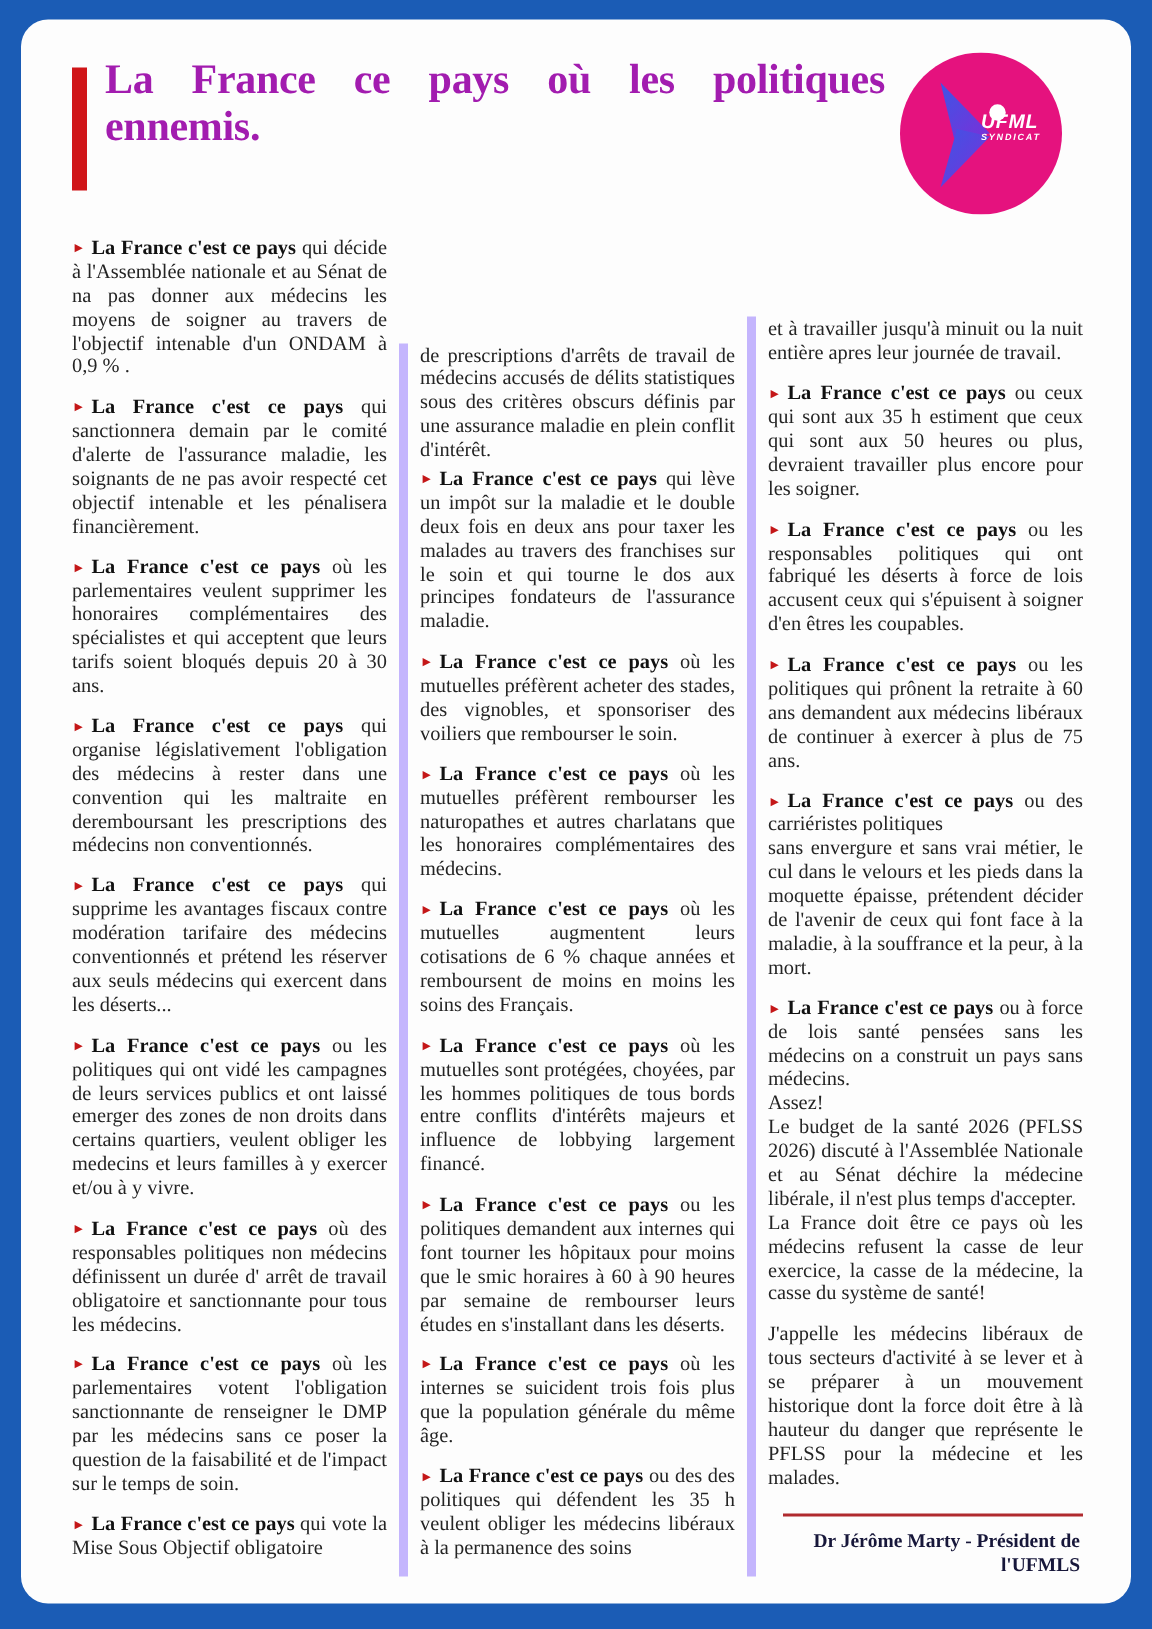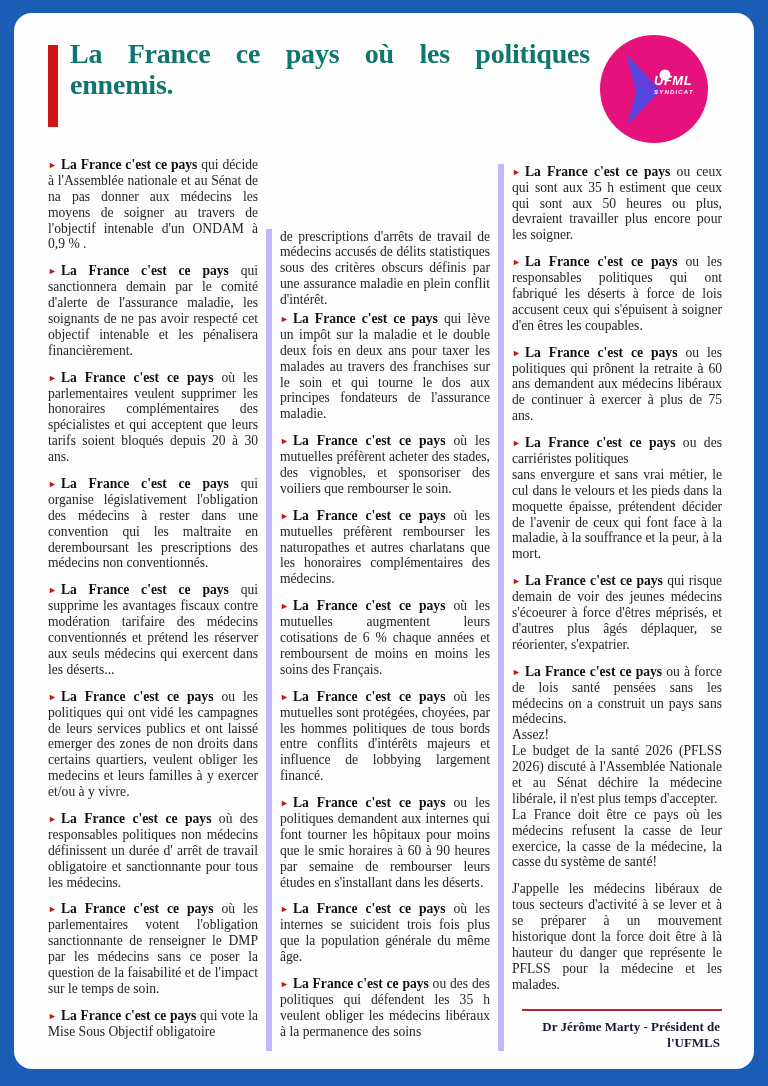--- a/index.html
+++ b/index.html
@@ -5,21 +5,21 @@
   html,body{margin:0;padding:0;}
   body{width:768px;height:1086px;font-family:"Liberation Serif",serif;-webkit-font-smoothing:antialiased;}
 
   .frame{position:relative;width:768px;height:1086px;background:#1B5CB5;}
   .sheet{position:absolute;left:14px;right:14px;top:13px;bottom:17px;background:#FDFDFD;
          border-radius:18px;padding:26px 24px 0 26px;box-sizing:border-box;overflow:hidden;}
 
   
   .hdr{display:flex;align-items:flex-start;margin-bottom:14px;}
   .red-bar{width:10px;min-width:10px;height:82px;background:#D01518;margin:6px 12px 0 8px;}
-  .title{flex:1;max-width:520px;color:#0f766e;font-weight:700;font-size:28px;line-height:1.09;
+  .title{flex:1;max-width:520px;color:#a21caf;font-weight:700;font-size:28px;line-height:1.09;
          letter-spacing:-0.2px;margin-top:2px;}
   .title .tl{text-align:justify;text-align-last:justify;}
   .title .tl:last-child{text-align-last:left;}
 
   .logo{position:relative;width:108px;min-width:108px;height:108px;margin-left:10px;margin-top:-4px;}
   .logo svg{display:block;width:108px;height:108px;}
   .logo-text{position:absolute;left:50%;top:36%;color:#fff;font-family:"Liberation Sans",sans-serif;
              font-style:italic;font-weight:700;line-height:1;}
   .logo-name{display:block;font-size:13px;letter-spacing:.5px;}
   .logo-sub{display:block;font-size:6px;letter-spacing:1.2px;margin-top:2px;text-align:center;}
@@ -94,26 +94,26 @@
             <p class="para"><span class="bullet">►</span><span class="lead">La France c'est ce pays </span><span class="ptext">où les mutuelles préfèrent rembourser les naturopathes et autres charlatans que les honoraires complémentaires des médecins.</span></p>
             <p class="para"><span class="bullet">►</span><span class="lead">La France c'est ce pays </span><span class="ptext">où les mutuelles augmentent leurs cotisations de 6 % chaque années et remboursent de moins en moins les soins des Français.</span></p>
             <p class="para"><span class="bullet">►</span><span class="lead">La France c'est ce pays </span><span class="ptext">où les mutuelles sont protégées, choyées, par les hommes politiques de tous bords entre conflits d'intérêts majeurs et influence de lobbying largement financé.</span></p>
             <p class="para"><span class="bullet">►</span><span class="lead">La France c'est ce pays </span><span class="ptext">ou les politiques demandent aux internes qui font tourner les hôpitaux pour moins que le smic horaires à 60 à 90 heures par semaine de rembourser leurs études en s'installant dans les déserts.</span></p>
             <p class="para"><span class="bullet">►</span><span class="lead">La France c'est ce pays </span><span class="ptext">où les internes se suicident trois fois plus que la population générale du même âge.</span></p>
             <p class="para"><span class="bullet">►</span><span class="lead">La France c'est ce pays </span><span class="ptext">ou des des politiques qui défendent les 35 h veulent obliger les médecins libéraux à la permanence des soins</span></p>
           </div>
       </section>
       <section class="column">
         <div class="paras">
+            <p class="para no-bullet"><span class="lead"></span><span class="ptext">et à travailler jusqu'à minuit ou la nuit entière apres leur journée de travail.</span></p>
             <p class="para"><span class="bullet">►</span><span class="lead">La France c'est ce pays </span><span class="ptext">ou ceux qui sont aux 35 h estiment que ceux qui sont aux 50 heures ou plus, devraient travailler plus encore pour les soigner.</span></p>
             <p class="para"><span class="bullet">►</span><span class="lead">La France c'est ce pays </span><span class="ptext">ou les responsables politiques qui ont fabriqué les déserts à force de lois accusent ceux qui s'épuisent à soigner d'en êtres les coupables.</span></p>
             <p class="para"><span class="bullet">►</span><span class="lead">La France c'est ce pays </span><span class="ptext">ou les politiques qui prônent la retraite à 60 ans demandent aux médecins libéraux de continuer à exercer à plus de 75 ans.</span></p>
             <p class="para"><span class="bullet">►</span><span class="lead">La France c'est ce pays </span><span class="ptext">ou des carriéristes politiques
 sans envergure et sans vrai métier, le cul dans le velours et les pieds dans la moquette épaisse, prétendent décider de l'avenir de ceux qui font face à la maladie, à la souffrance et la peur, à la mort.</span></p>
-            <p class="para"><span class="bullet">►</span><span class="lead">La France c'est ce pays </span><span class="ptext">qui risque demain de voir des jeunes médecins s'écoeurer à force d'êtres méprisés, et d'autres plus âgés déplaquer, se réorienter, s'expatrier.</span></p>
             <p class="para"><span class="bullet">►</span><span class="lead">La France c'est ce pays </span><span class="ptext">ou à force de lois santé pensées sans les médecins on a construit un pays sans médecins.
 Assez!
 Le budget de la santé 2026 (PFLSS 2026) discuté à l'Assemblée Nationale et au Sénat déchire la médecine libérale, il n'est plus temps d'accepter.
 La France doit être ce pays où les médecins refusent la casse de leur exercice, la casse de la médecine, la casse du système de santé!</span></p>
             <p class="para no-bullet"><span class="lead"></span><span class="ptext">J'appelle les médecins libéraux de tous secteurs d'activité à se lever et à se préparer à un mouvement historique dont la force doit être à là hauteur du danger que représente le PFLSS pour la médecine  et les malades.</span></p>
           </div>
         <div class="sig-rule"></div>
         <div class="signature">Dr Jérôme Marty - Président de l'UFMLS</div>
       </section>
     </main>

